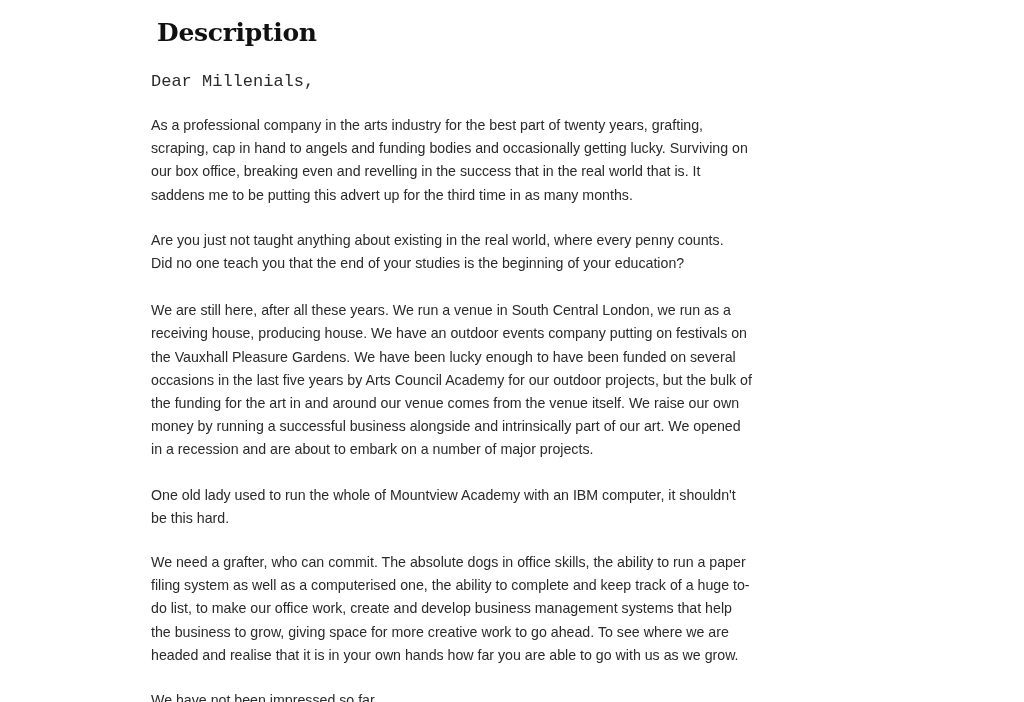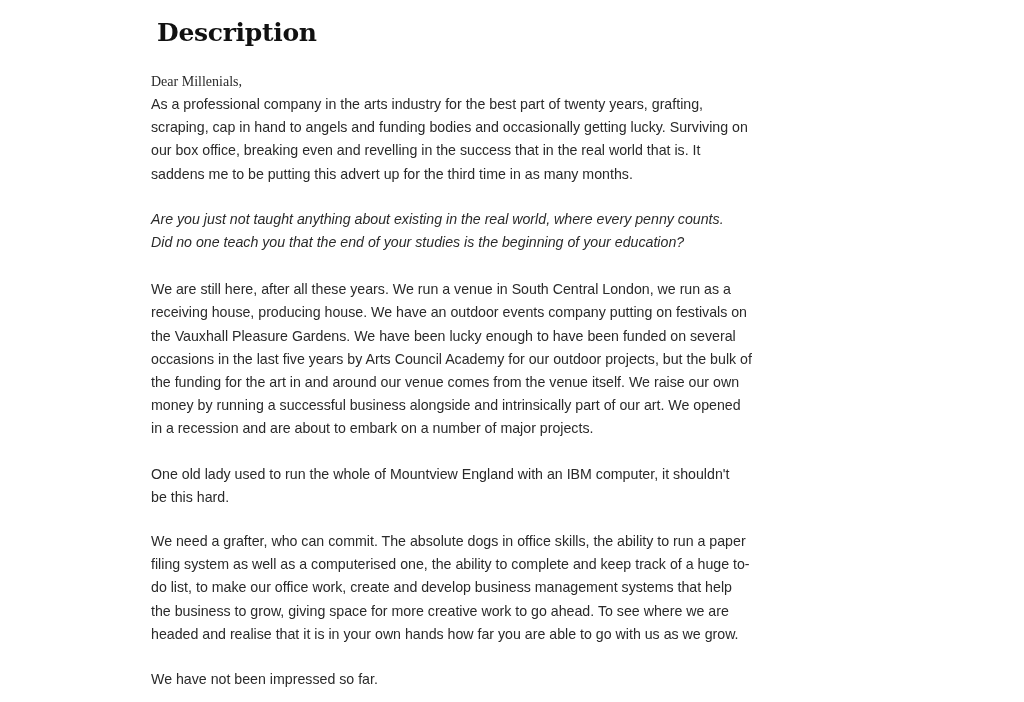--- a/index.html
+++ b/index.html
@@ -22,39 +22,39 @@
     .title {
       font-family: "DejaVu Serif", "Liberation Serif", serif;
       font-weight: bold;
       font-size: 25px;
       color: #111111;
       margin: 6px;
       line-height: 34px;
       letter-spacing: -0.3px;
     }
     .salutation {
-      font-family: Liberation Serif, serif;
-      font-size: 14px;
+      font-family: Liberation Mono, monospace;
+      font-size: 17px;
       color: #2a2a2a;
       margin: 20px 0 0 0;
       line-height: 23px;
     }
     .para {
       font-family: "Liberation Sans", sans-serif;
       font-size: 14.2px;
       color: #2a2a2a;
       margin: 0;
       line-height: 23.2px;
     }
     .line {
       display: block;
       white-space: nowrap;
     }
-    .p1 { }
-    .p2 { margin-top: 22px; font-style: italic; }
+    .p1 { margin-top: 21px; }
+    .p2 { margin-top: 22px; }
     .p3 { margin-top: 24px; }
     .p4 { margin-top: 22px; }
     .p5 { margin-top: 21px; }
     .p6 { margin-top: 22px; }
   </style>
 </head>
 <body>
 
 <div class="content">
   <h1 class="title">Description</h1>
@@ -77,21 +77,21 @@
     <span class="line">We are still here, after all these years. We run a venue in South Central London, we run as a</span>
     <span class="line">receiving house, producing house. We have an outdoor events company putting on festivals on</span>
     <span class="line">the Vauxhall Pleasure Gardens. We have been lucky enough to have been funded on several</span>
     <span class="line">occasions in the last five years by Arts Council Academy for our outdoor projects, but the bulk of</span>
     <span class="line">the funding for the art in and around our venue comes from the venue itself. We raise our own</span>
     <span class="line">money by running a successful business alongside and intrinsically part of our art. We opened</span>
     <span class="line">in a recession and are about to embark on a number of major projects.</span>
   </p>
 
   <p class="para p4">
-    <span class="line">One old lady used to run the whole of Mountview England with an IBM computer, it shouldn't</span>
+    <span class="line">One old lady used to run the whole of Mountview Academy with an IBM computer, it shouldn't</span>
     <span class="line">be this hard.</span>
   </p>
 
   <p class="para p5">
     <span class="line">We need a grafter, who can commit. The absolute dogs in office skills, the ability to run a paper</span>
     <span class="line">filing system as well as a computerised one, the ability to complete and keep track of a huge to-</span>
     <span class="line">do list, to make our office work, create and develop business management systems that help</span>
     <span class="line">the business to grow, giving space for more creative work to go ahead. To see where we are</span>
     <span class="line">headed and realise that it is in your own hands how far you are able to go with us as we grow.</span>
   </p>

